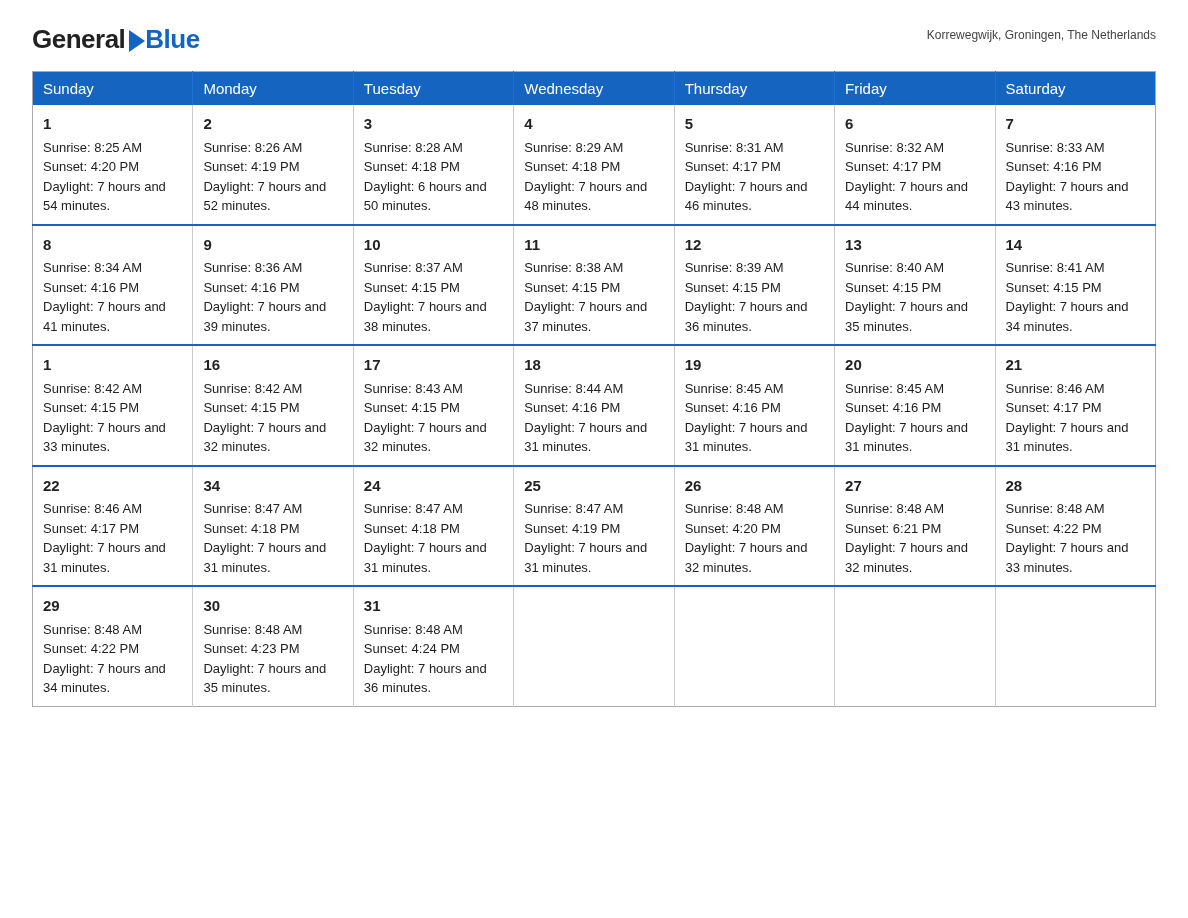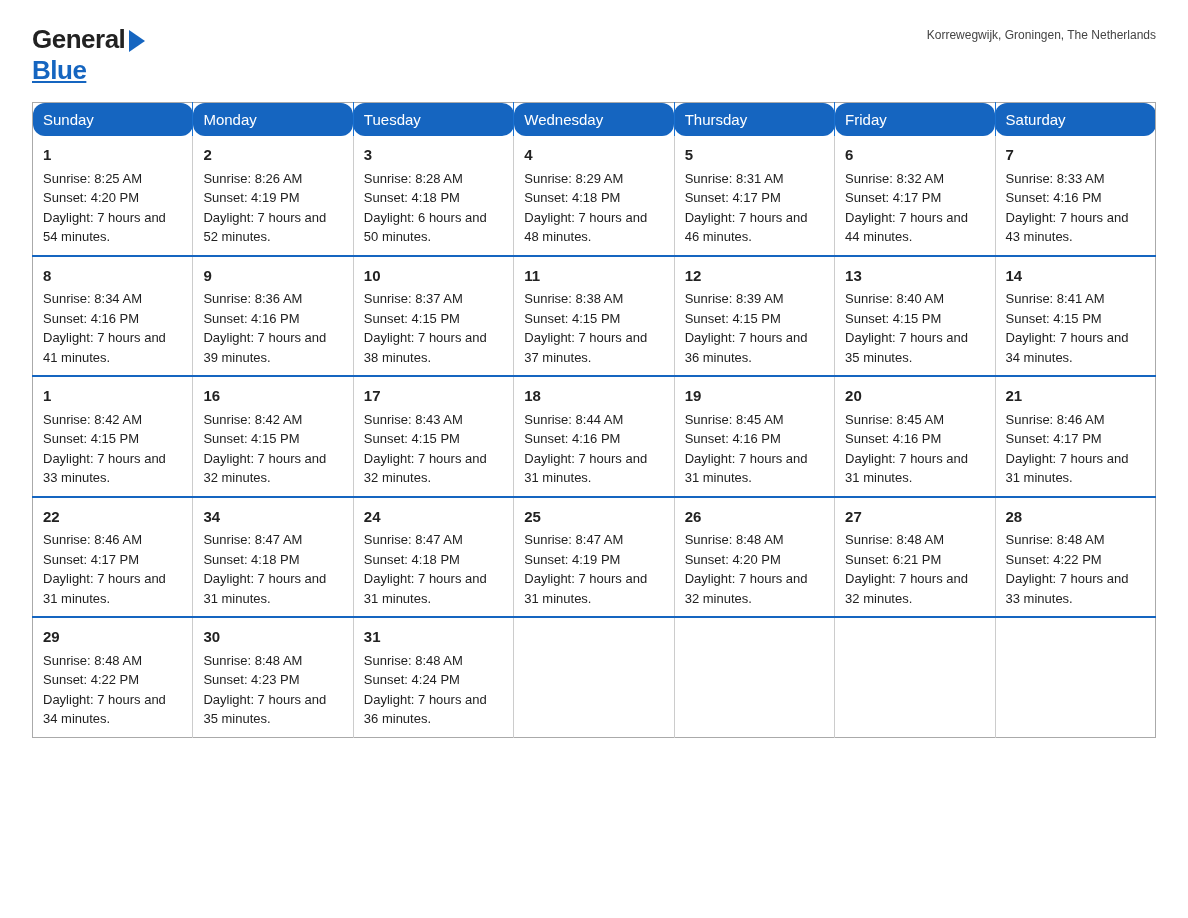--- a/index.html
+++ b/index.html
@@ -35,21 +35,20 @@
       border: 1px solid #aaa;
     }
     .calendar-table th {
       background-color: #1565c0;
       color: #fff;
       text-align: left;
       padding: 8px 10px;
       font-size: 15px;
       font-weight: normal;
       border-right: 1px solid #1a72d2;
-      border-radius: 12px;
     }
     .calendar-table th:last-child {
       border-right: none;
     }
     .calendar-table td {
       vertical-align: top;
       padding: 8px 10px;
       border-right: 1px solid #ccc;
       border-bottom: 2px solid #1565c0;
       width: 14.28%;
@@ -68,21 +67,21 @@
       font-weight: bold;
       display: block;
       margin-bottom: 2px;
     }
     .day-info {
       font-size: 13px;
       color: #222;
     }
     .logo-wrapper {
       display: flex;
-      flex-direction: column;
+      flex-direction: row;
       align-items: flex-start;
     }
     .logo-line1 {
       display: flex;
       align-items: center;
     }
     .logo-line2 {
       display: flex;
       align-items: center;
       margin-left: 0;
@@ -91,21 +90,20 @@
       font-size: 26px;
       font-weight: bold;
       color: #222;
       letter-spacing: -0.5px;
     }
     .blue-text {
       font-size: 26px;
       font-weight: bold;
       color: #1565c0;
       letter-spacing: -0.5px;
-      text-decoration: underline;
     }
     .arrow-right {
       display: inline-block;
       width: 0;
       height: 0;
       border-top: 11px solid transparent;
       border-bottom: 11px solid transparent;
       border-left: 16px solid #1565c0;
       margin-left: 4px;
       margin-bottom: -2px;

